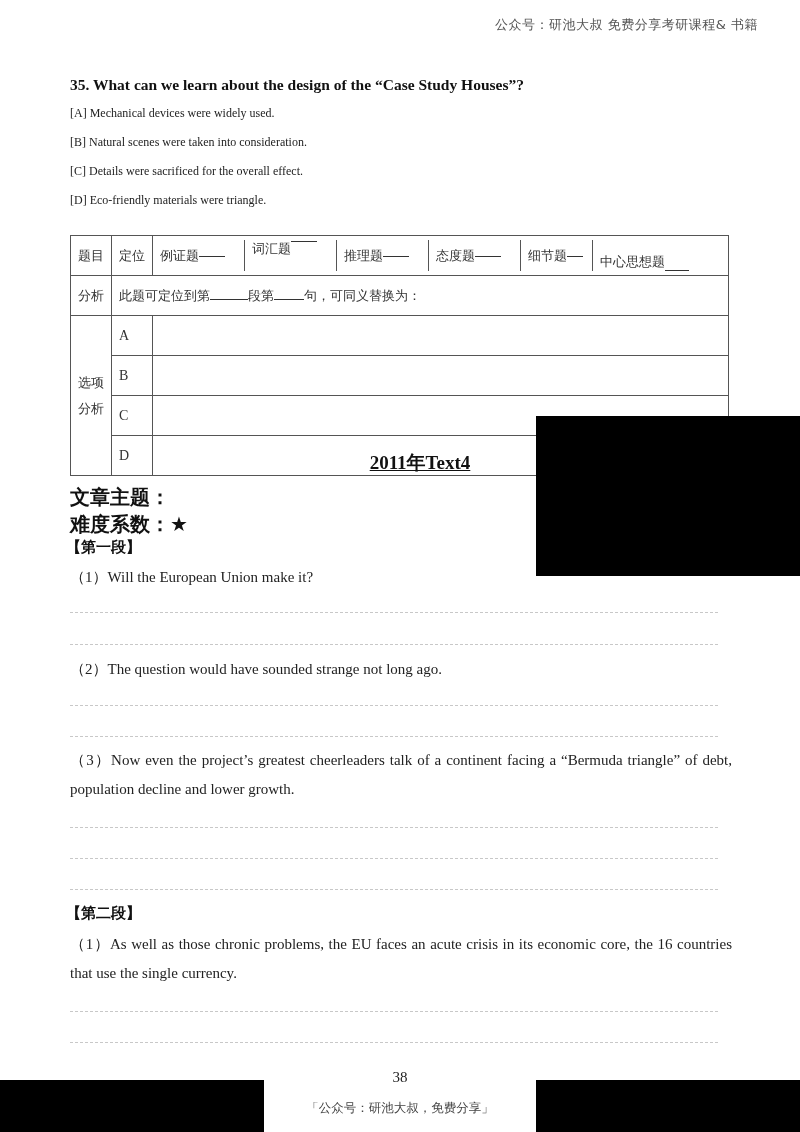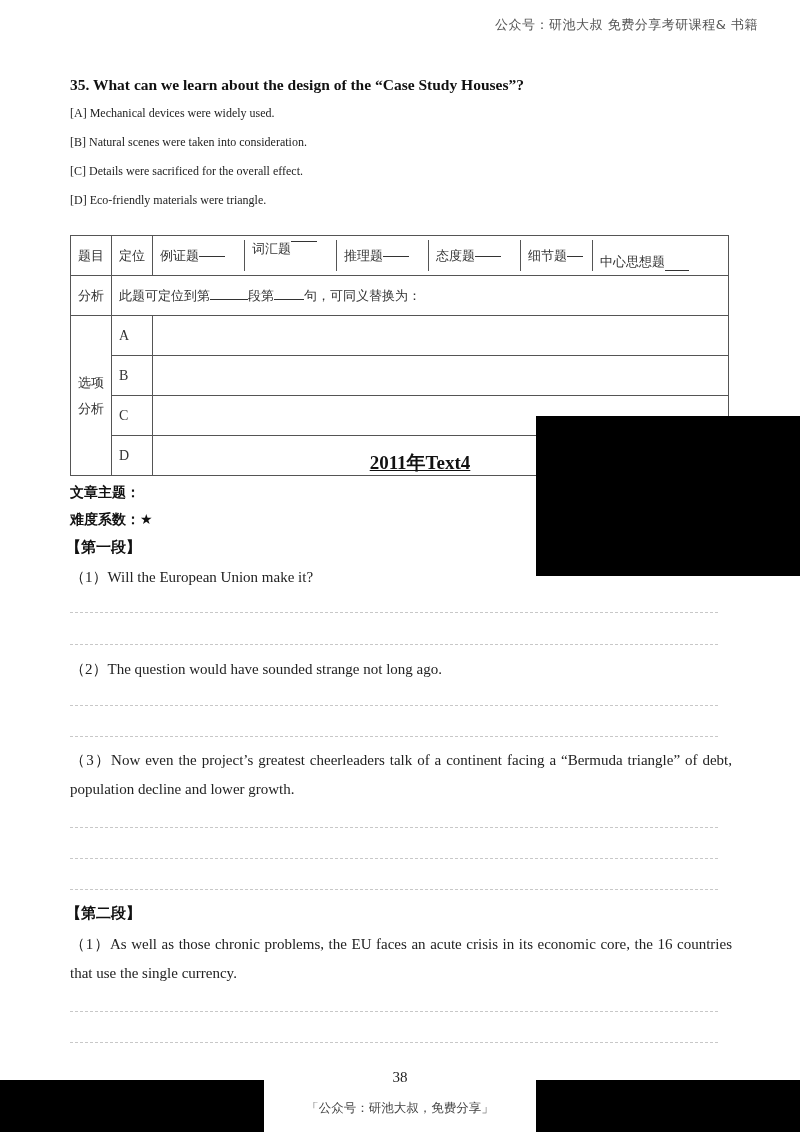--- a/index.html
+++ b/index.html
@@ -25,21 +25,21 @@
     border: 1px solid #555; padding: 4px 7px; height: 31px; vertical-align: middle;
     white-space: nowrap;
   }
   table.analysis td.lbl { width: 32px; text-align: center; padding: 0 4px; }
   table.analysis td.letter { width: 26px; font-family: "Liberation Serif", serif; font-size: 14px; }
   .blank { display: inline-block; border-bottom: 1px solid #333; vertical-align: baseline; height: 1px; }
   .section-title {
     left: 0; width: 800px; top: 450px; text-align: center;
     font-size: 19px; font-weight: bold; text-decoration: underline; color: #111; margin-left: 20px;
   }
-  .meta { left: 70px; font-size: 14px; font-weight: bold; color: #111; font-family: "DejaVu Sans", sans-serif; }
+  .meta { left: 70px; font-size: 20px; font-weight: bold; color: #111; font-family: "DejaVu Sans", sans-serif; }
   .para-head { left: 66px; font-size: 15px; font-weight: bold; color: #111; font-family: "DejaVu Sans", sans-serif; }
   .sentence { left: 70px; width: 662px; font-size: 15px; color: #222; line-height: 29px; text-align: justify; }
   .dash {
     position: absolute; left: 70px; width: 648px; height: 0;
     border-top: 1px dashed #c8c8c8;
   }
   .redact { position: absolute; background: #000; }
   .page-num { left: 0; width: 800px; top: 1069px; text-align: center; font-size: 15px; color: #222; }
   .footer-note {
     left: 0; width: 800px; top: 1100px; text-align: center; font-size: 12.5px; color: #444;

